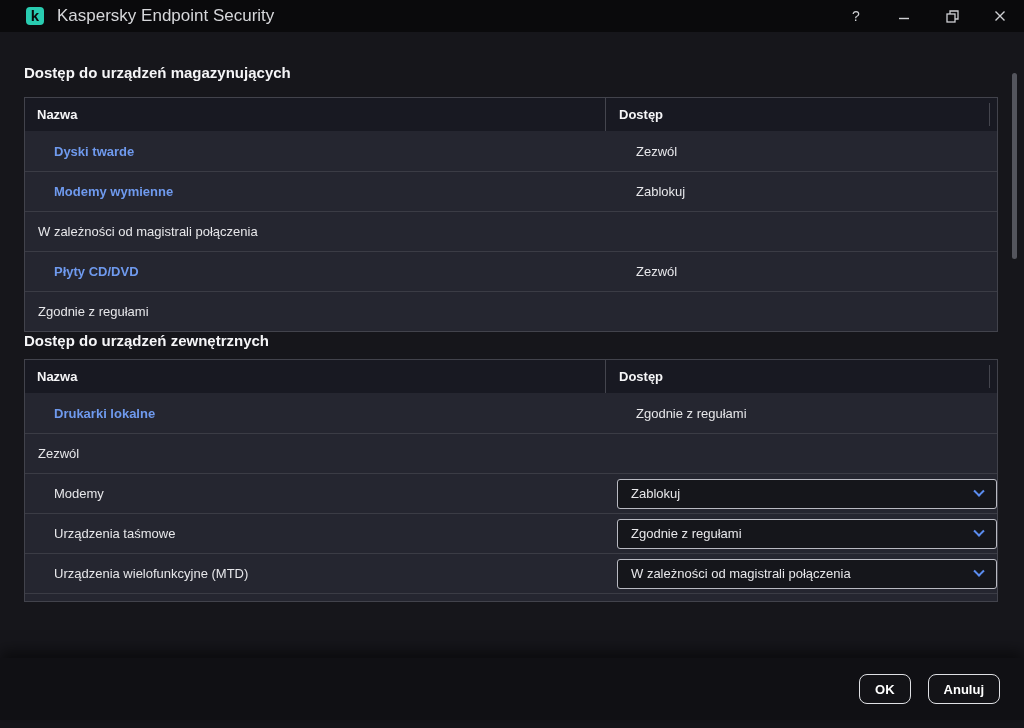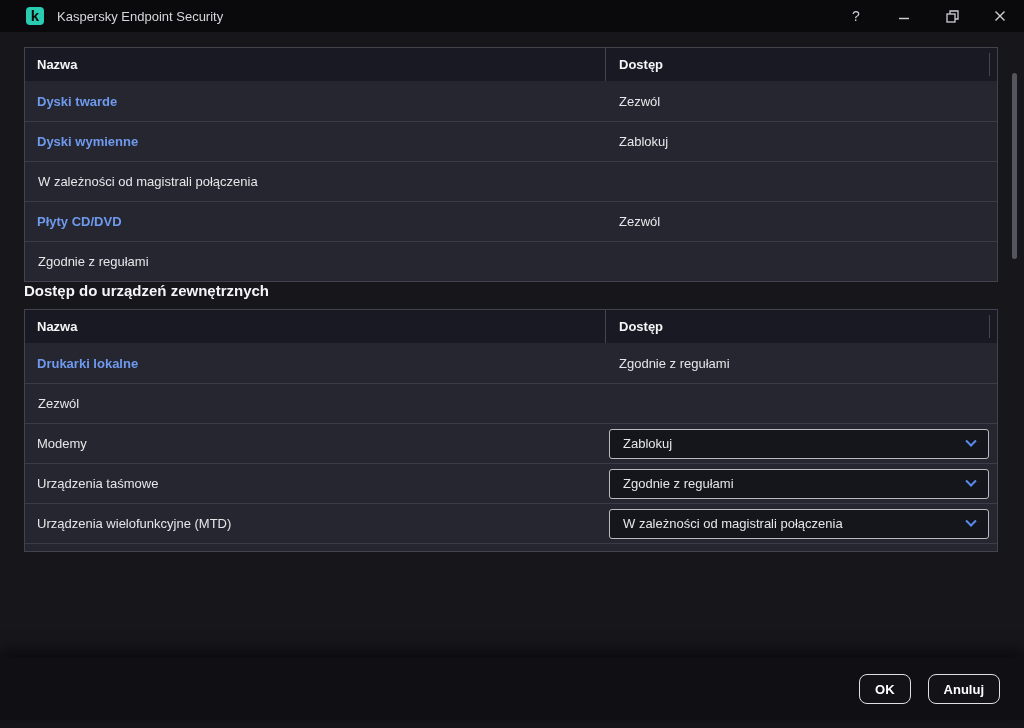--- a/index.html
+++ b/index.html
@@ -9,21 +9,21 @@
   }
   *{margin:0;padding:0;box-sizing:border-box;font-family:"Liberation Sans",sans-serif;}
   html,body{width:1024px;height:728px;overflow:hidden;}
   body{background:var(--content);position:relative;}
 
   
   .titlebar{height:32px;background:var(--titlebar);display:flex;align-items:center;}
   .logo{width:18px;height:18px;margin-left:26px;border-radius:4px;background:var(--teal);
         color:#0a0a0c;font-weight:bold;font-size:15px;display:flex;align-items:center;
         justify-content:center;line-height:1;padding-bottom:2px;}
-  .apptitle{margin-left:13px;font-size:13px;color:#d6d7da;}
+  .apptitle{margin-left:13px;font-size:17px;color:#d6d7da;}
   .wincontrols{margin-left:auto;display:flex;height:32px;}
   .winbtn{width:48px;height:32px;display:flex;align-items:center;justify-content:center;
           color:#cfd0d4;font-size:14px;cursor:default;}
   .winbtn svg{display:block;}
 
   
   .content{position:relative;height:634px;overflow:hidden;padding:0 26px 0 24px;}
   h1{font-size:18px;font-weight:bold;color:var(--bright);margin:16px 0 0 10px;line-height:22px;}
   .sectionheading{font-size:15px;font-weight:bold;color:var(--bright);line-height:18px;}
   .sec0 .sectionheading{margin-top:32px;}
@@ -33,21 +33,21 @@
   .sec1 .table{margin-top:9px;}
   .thead{height:33px;background:var(--headbg);display:flex;position:relative;text-align:center;}
   .thead .hcell{font-size:13px;font-weight:bold;color:var(--bright);display:flex;align-items:center;}
   .hname{width:581px;padding-left:12px;border-right:1px solid #44454e;}
   .haccess{flex:1;padding-left:13px;}
   .thead::after{content:"";position:absolute;right:7px;top:5px;bottom:5px;border-left:1px solid #44454e;}
 
   .trow{height:40px;background:var(--rowbg);display:flex;align-items:center;border-top:1px solid var(--rowline);}
   .trow:first-child{border-top:none;}
   .cell{font-size:13px;color:var(--text);}
-  .cell.name{width:581px;padding-left:12px;}
+  .cell.name{width:581px;padding-left:12px;margin-left:17px;}
   .cell.name.link{color:var(--link);font-weight:bold;cursor:pointer;}
   .cell.access{flex:1;padding-left:13px;display:flex;align-items:center;}
   .trow.has-dd .cell.access{padding-left:0;}
 
   .dropdown{margin-left:3px;width:380px;height:30px;border:1px solid #b9bac2;border-radius:3px;
             background:#15161b;display:flex;align-items:center;justify-content:space-between;
             padding:0 13px;cursor:pointer;}
   .dropdown span.val{font-size:13px;color:var(--text);}
   .chev{width:8px;height:8px;border-right:2px solid var(--chev);border-bottom:2px solid var(--chev);
         transform:rotate(45deg) translate(-2px,-2px);}
@@ -88,32 +88,33 @@
       <svg width="12" height="12" viewBox="0 0 12 12">
           <path d="M1.5 1.5 L10.5 10.5 M10.5 1.5 L1.5 10.5" stroke="#cfd0d4" stroke-width="1.4"></path>
         </svg>
     </div>
   </div>
 </div>
 
 <div class="content">
 
   <div class="sec0">
+    <div class="sectionheading">Dostęp do urządzeń magazynujących</div>
     <div class="table">
       <div class="thead">
         <div class="hcell hname">Nazwa</div>
         <div class="hcell haccess">Dostęp</div>
       </div>
       <div class="tbody">
           <div class="trow">
             <div class="cell name link">Dyski twarde</div>
             <div class="cell access">Zezwól</div>
           </div>
           <div class="trow">
-            <div class="cell name link">Dyski wymienne</div>
+            <div class="cell name link">Modemy wymienne</div>
             <div class="cell access">Zablokuj</div>
           </div>
           <div class="trow">
             <div class="cell access">W zależności od magistrali połączenia</div>
           </div>
           <div class="trow">
             <div class="cell name link">Płyty CD/DVD</div>
             <div class="cell access">Zezwól</div>
           </div>
           <div class="trow">

